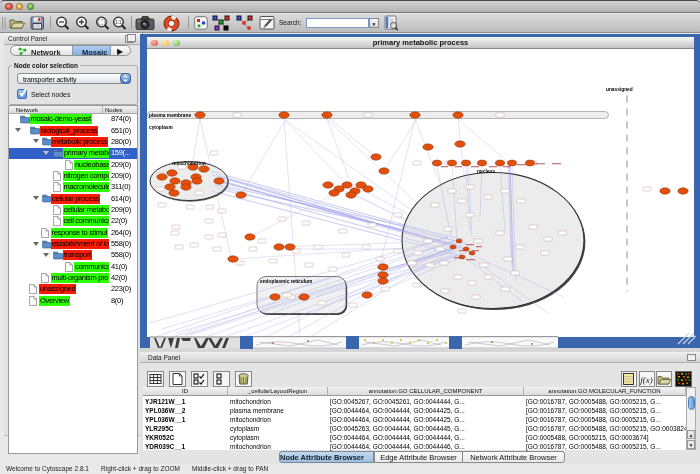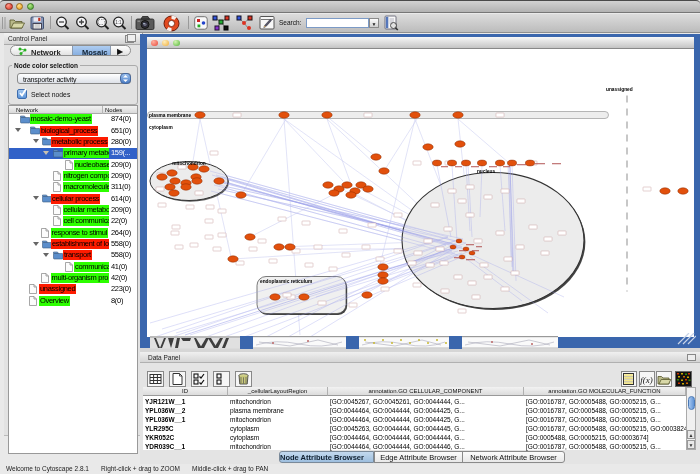--- a/index.html
+++ b/index.html
@@ -222,21 +222,21 @@
             <path d="M0.5 0.5 H5 L7.5 3 V9.5 H0.5 Z" fill="#fcfcfc" stroke="#909090" stroke-width="0.8"></path>
             <path d="M5 0.5 L5 3 L7.5 3" fill="none" stroke="#909090" stroke-width="0.8"></path>
           </svg>
     <div class="abs" style="left:41.5px;top:121.7px;height:10px;line-height:10.3px;font-size:7.5px;letter-spacing:-0.3px;color:#000;background:#2dfe00;padding:0 1px;white-space:nowrap;max-width:58px;overflow:hidden;">response to stimul</div>
     <div class="abs" style="left:102px;top:121.7px;height:10px;line-height:10.3px;font-size:7.5px;letter-spacing:-0.3px;color:#000;white-space:nowrap;">264(0)</div>
     <div class="abs" style="left:23.5px;top:135.5px;width:0;height:0;border-left:3.2px solid transparent;border-right:3.2px solid transparent;border-top:4.5px solid #666;"></div>
     <svg class="abs" style="left:33px;top:133.5px;" width="11" height="9">
             <path d="M0.5 2.5 L0.5 1 L4.5 1 L5.5 2.5 Z" fill="#6f9fd8" stroke="#3a5a80" stroke-width="0.6"></path>
             <rect x="0.5" y="2.5" width="9.5" height="5.5" rx="0.8" fill="#5b8ecb" stroke="#3a5a80" stroke-width="0.6"></rect>
           </svg>
-    <div class="abs" style="left:42px;top:133.0px;height:10px;line-height:10.3px;font-size:7.5px;letter-spacing:-0.3px;color:#000;background:#fe1b00;padding:0 1px;white-space:nowrap;max-width:58px;overflow:hidden;">establishment of lo</div>
+    <div class="abs" style="left:42px;top:133.0px;height:10px;line-height:10.3px;font-size:7.5px;letter-spacing:-0.3px;color:#000;background:#fe1b00;padding:0 1px;white-space:nowrap;max-width:58px;overflow:hidden;font-style:italic;">establishment of lo</div>
     <div class="abs" style="left:102px;top:133.0px;height:10px;line-height:10.3px;font-size:7.5px;letter-spacing:-0.3px;color:#000;white-space:nowrap;">558(0)</div>
     <div class="abs" style="left:34px;top:146.9px;width:0;height:0;border-left:3.2px solid transparent;border-right:3.2px solid transparent;border-top:4.5px solid #666;"></div>
     <svg class="abs" style="left:44px;top:144.9px;" width="11" height="9">
             <path d="M0.5 2.5 L0.5 1 L4.5 1 L5.5 2.5 Z" fill="#6f9fd8" stroke="#3a5a80" stroke-width="0.6"></path>
             <rect x="0.5" y="2.5" width="9.5" height="5.5" rx="0.8" fill="#5b8ecb" stroke="#3a5a80" stroke-width="0.6"></rect>
           </svg>
     <div class="abs" style="left:54px;top:144.4px;height:10px;line-height:10.3px;font-size:7.5px;letter-spacing:-0.3px;color:#000;background:#fe1b00;padding:0 1px;white-space:nowrap;max-width:46px;overflow:hidden;">transport</div>
     <div class="abs" style="left:102px;top:144.4px;height:10px;line-height:10.3px;font-size:7.5px;letter-spacing:-0.3px;color:#000;white-space:nowrap;">558(0)</div>
     <svg class="abs" style="left:56px;top:155.7px;" width="8" height="10">
             <path d="M0.5 0.5 H5 L7.5 3 V9.5 H0.5 Z" fill="#fcfcfc" stroke="#909090" stroke-width="0.8"></path>
@@ -265,20 +265,21 @@
     </div>
   </div>
 </div>
 
 <div class="abs" id="frame" style="left:140px;top:33px;width:560px;height:315px;">
   <div class="abs" style="left:0;top:1px;width:560px;height:314px;background:#3a66ad;"></div>
   <div class="abs" id="ftitle" style="left:7px;top:4px;width:547px;height:11.5px;background:linear-gradient(#f7f7f7,#c4c4c4);border-bottom:1px solid #888;">
     <div class="abs" style="left:4px;top:2.5px;width:6.5px;height:6.5px;border-radius:50%;background:radial-gradient(circle at 35% 30%,#ffb0a0,#e8493a);"></div>
     <div class="abs" style="left:15px;top:2.5px;width:6.5px;height:6.5px;border-radius:50%;background:radial-gradient(circle at 35% 30%,#ffeebb,#f0ad3a);"></div>
     <div class="abs" style="left:26px;top:2.5px;width:6.5px;height:6.5px;border-radius:50%;background:radial-gradient(circle at 35% 30%,#d2f5b0,#54b43a);"></div>
+    <div class="abs" style="left:0;top:1px;width:547px;text-align:center;font-size:7.5px;font-weight:bold;color:#111;">primary metabolic process</div>
   </div>
   <div class="abs" id="canvas" style="left:7px;top:15.5px;width:547px;height:288px;background:#fff;">
     <svg id="net" width="553" height="288" style="position:absolute;left:0;top:0;">
 <g stroke="#a6aae8" stroke-width="0.55" opacity="0.6">
             <line x1="63" y1="122" x2="301" y2="188"></line>
             <line x1="69" y1="126" x2="308" y2="192"></line>
             <line x1="73" y1="132" x2="315" y2="198"></line>
             <line x1="67" y1="136" x2="305" y2="202"></line>
             <line x1="71" y1="140" x2="319" y2="194"></line>
             <line x1="64" y1="142" x2="311" y2="206"></line>

